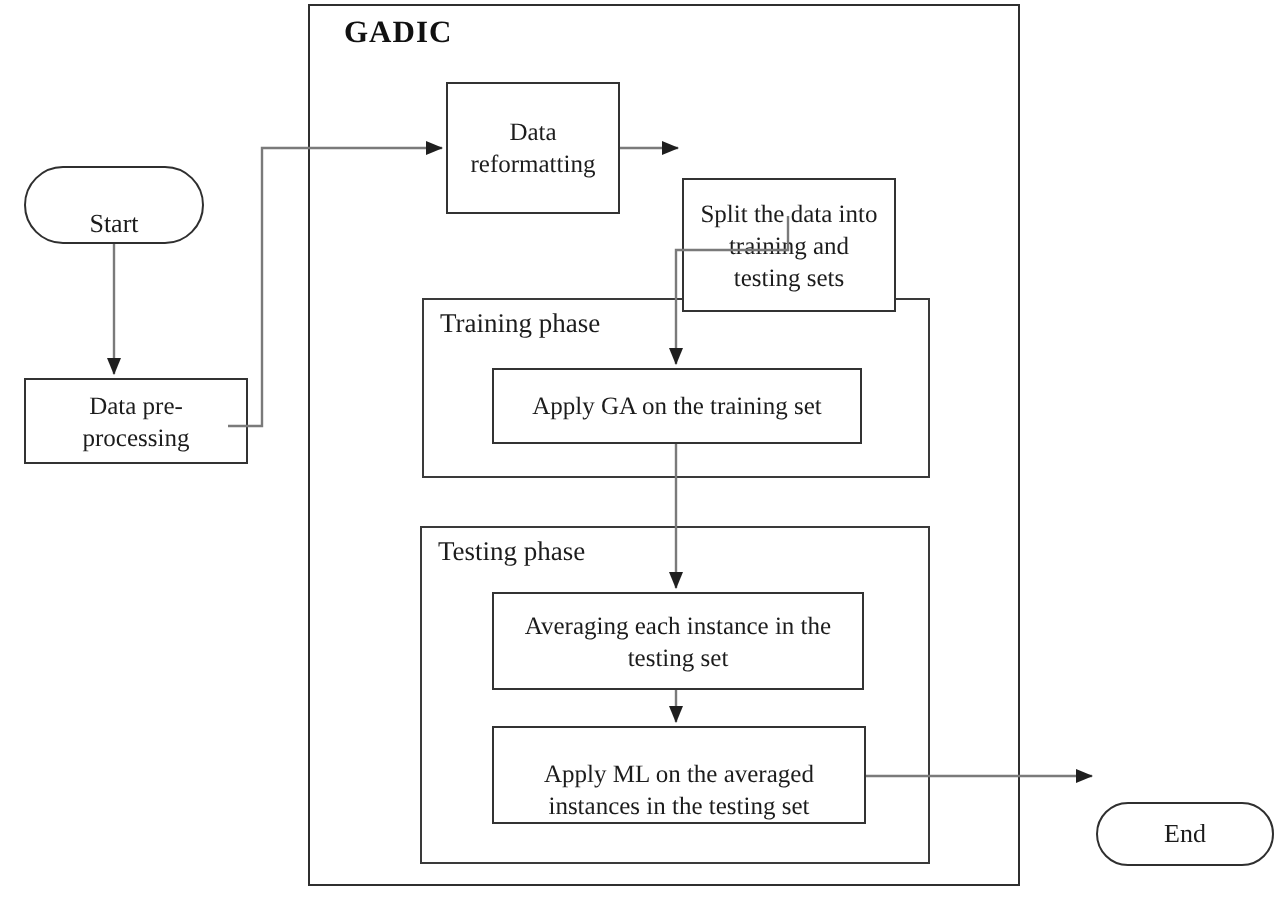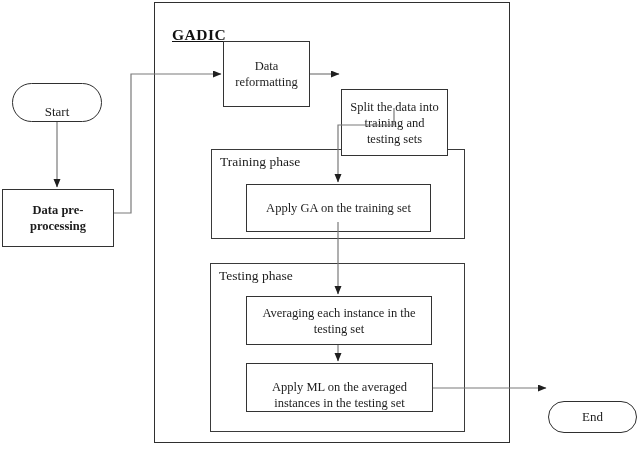--- a/index.html
+++ b/index.html
@@ -46,26 +46,25 @@
     position: absolute;
     box-sizing: border-box;
     left: 154px; top: 2px;
     width: 356px; height: 441px;
     border: 1.6px solid #2f2f2f;
     background: #ffffff;
     z-index: 1;
   }
   .gadic-title {
     position: absolute;
-    left: 17px; top: 23px;
+    left: 17px; top: 5px;
     font-size: 15.5px;
     font-weight: bold;
     letter-spacing: 0.5px;
     color: #111111;
-    text-decoration: underline;
   }
   
   .phase-box {
     position: absolute;
     box-sizing: border-box;
     border: 1.1px solid #3a3a3a;
     background: #ffffff;
     z-index: 1;
   }
   .phase-label {
@@ -80,24 +79,24 @@
   
   .oval {
     border: 1.5px solid #2f2f2f;
     border-radius: 50px;
   }
   .start-node { left: 12px;  top: 83px;  width: 90px; height: 39px; align-items: flex-end; }
   .end-node   { left: 548px; top: 371px; width: 89px; height: 32px; margin-top: 30px; }
   
   .proc { border: 1.9px solid #333333; }
   .thin { border: 1.4px solid #333333; }
-  .preprocess-node   { left: 2px;   top: 189px; width: 112px; height: 58px; font-weight: bold; }
+  .preprocess-node   { left: 12px;   top: 189px; width: 112px; height: 43px; }
   .reformat-node     { left: 223px; top: 41px;  width: 87px;  height: 66px; }
   .split-node        { left: 341px; top: 41px;  width: 107px; height: 67px; margin-top: 48px; }
-  .apply-ga-node     { left: 246px; top: 184px; width: 185px; height: 48px; }
+  .apply-ga-node     { left: 246px; top: 184px; width: 185px; height: 38px; }
   .averaging-node    { left: 246px; top: 296px; width: 186px; height: 49px; }
   .apply-ml-node     { left: 246px; top: 363px; width: 187px; height: 49px; align-items: flex-end; }
 </style>
 </head>
 <body>
 
 <div class="canvas">
 
   <svg class="connector-layer" viewBox="0 0 640 450" xmlns="http://www.w3.org/2000/svg">
     <defs>

